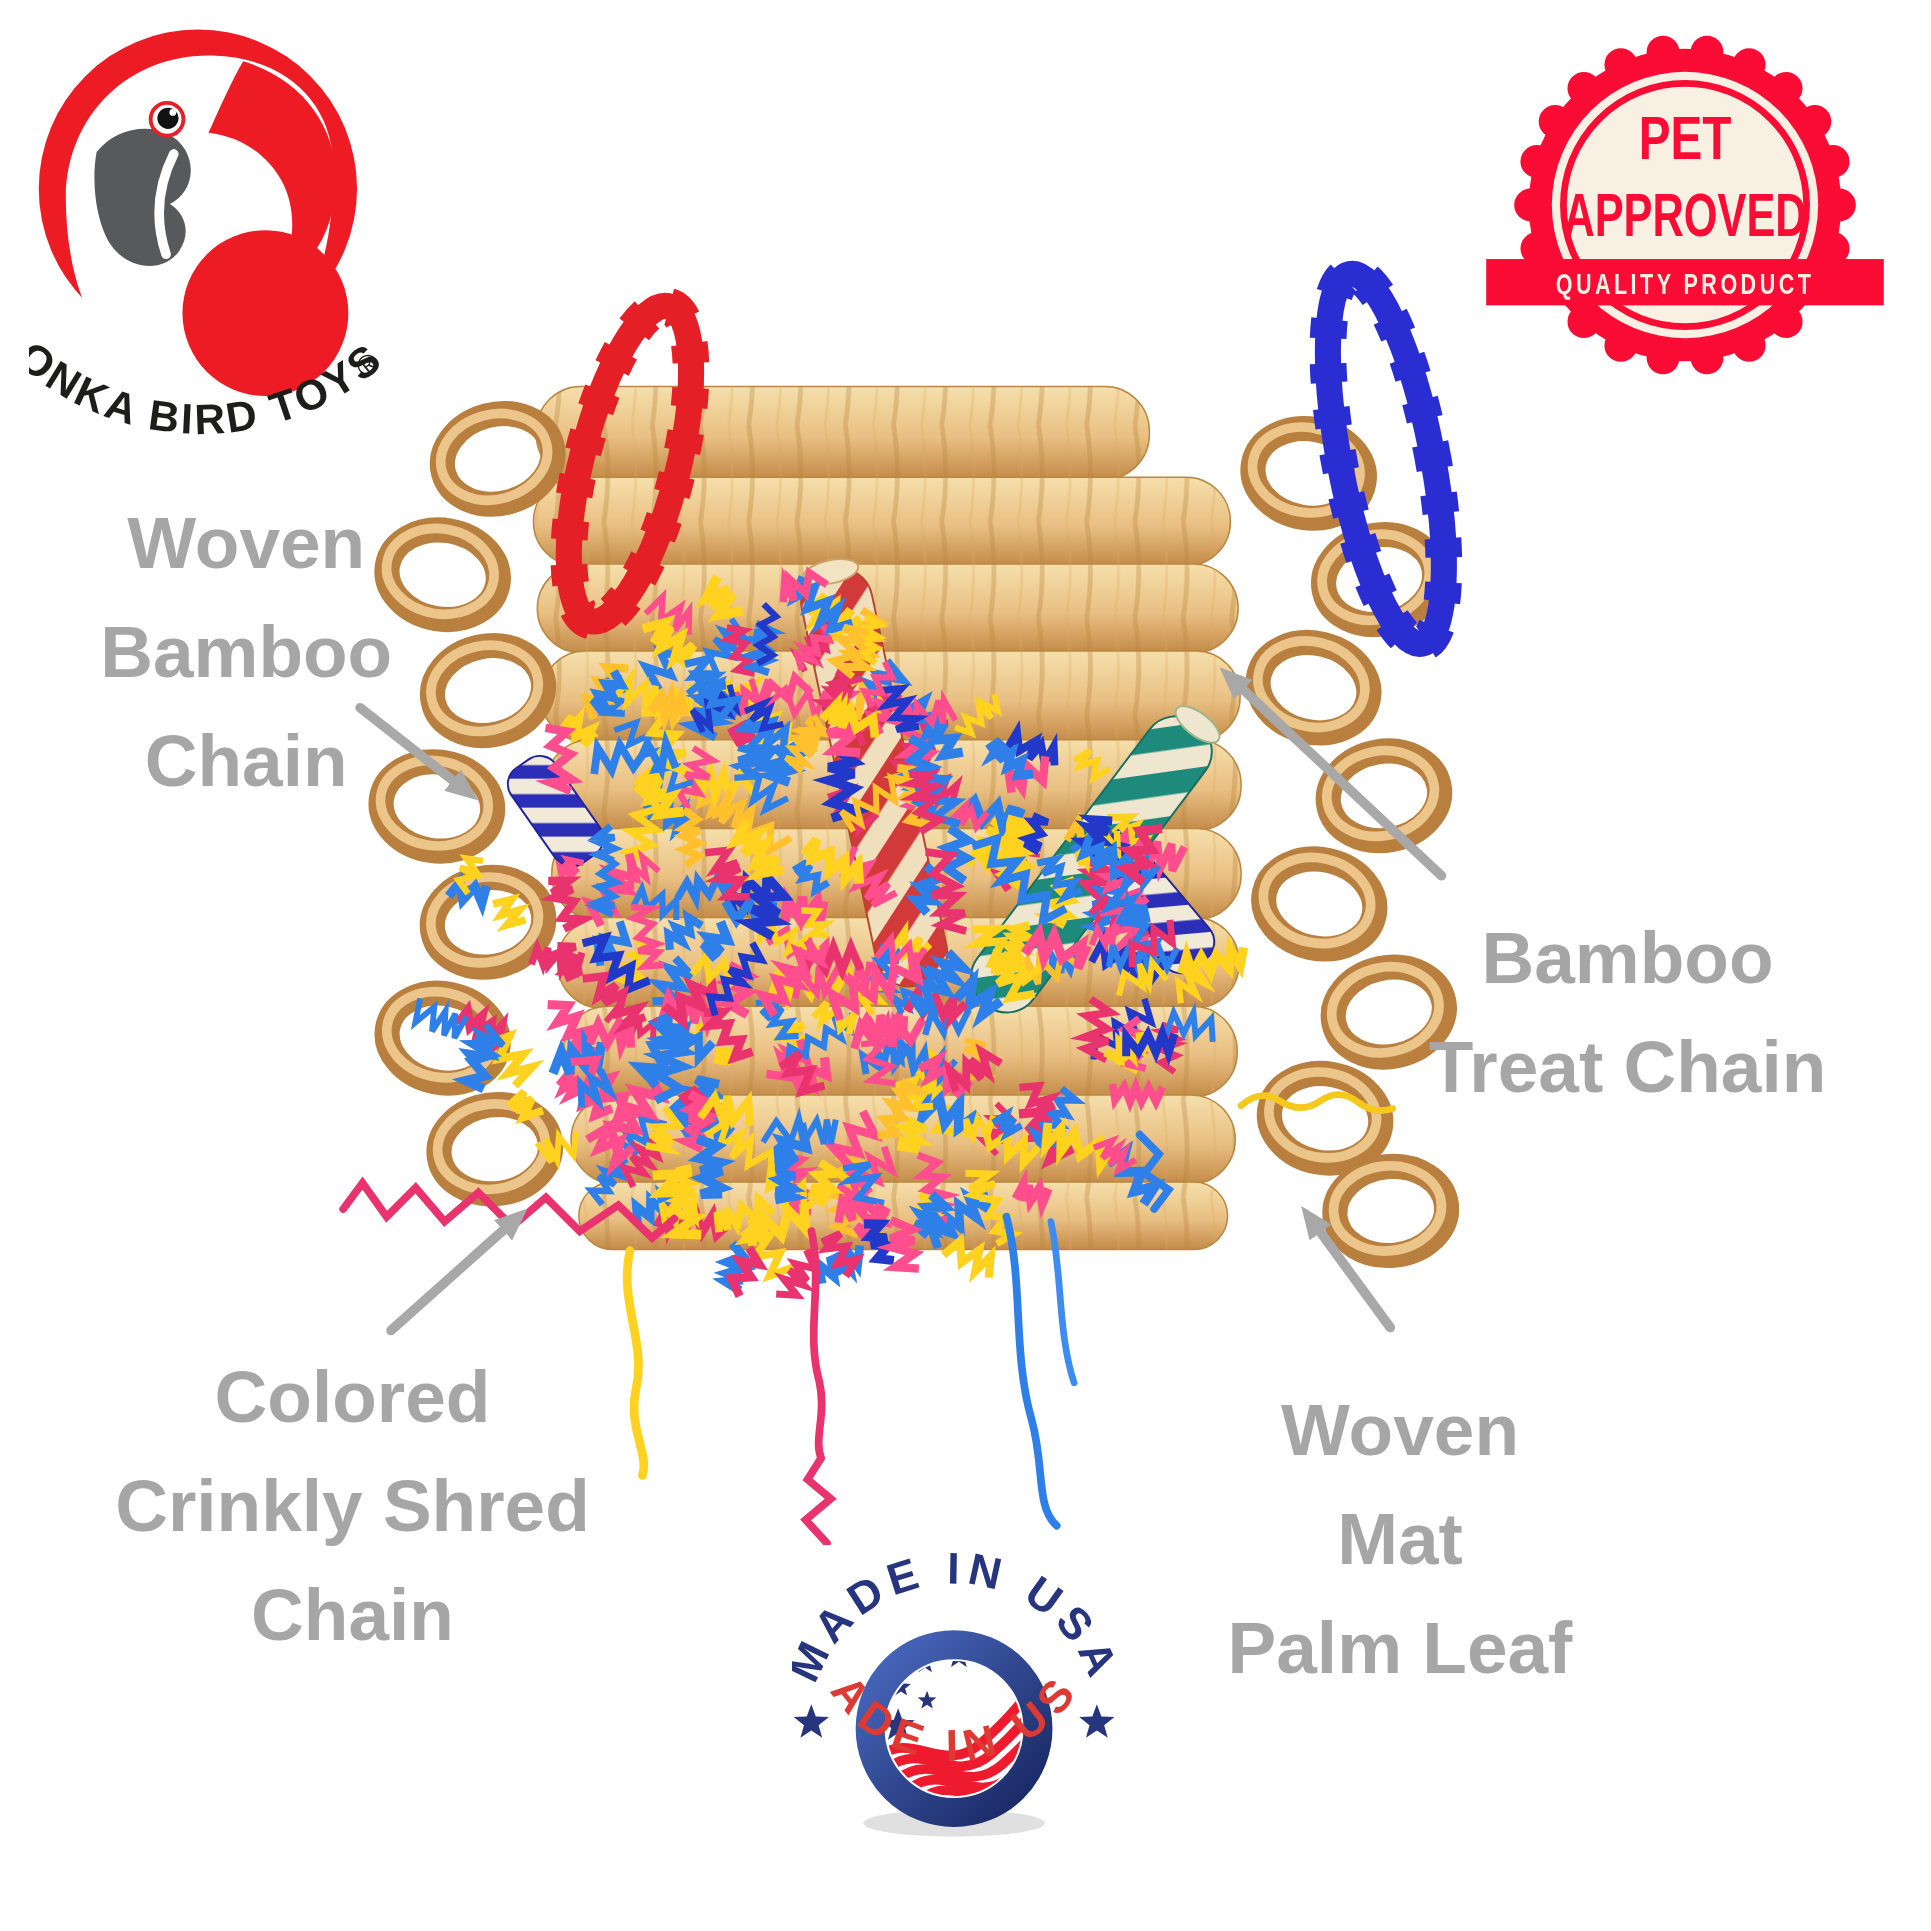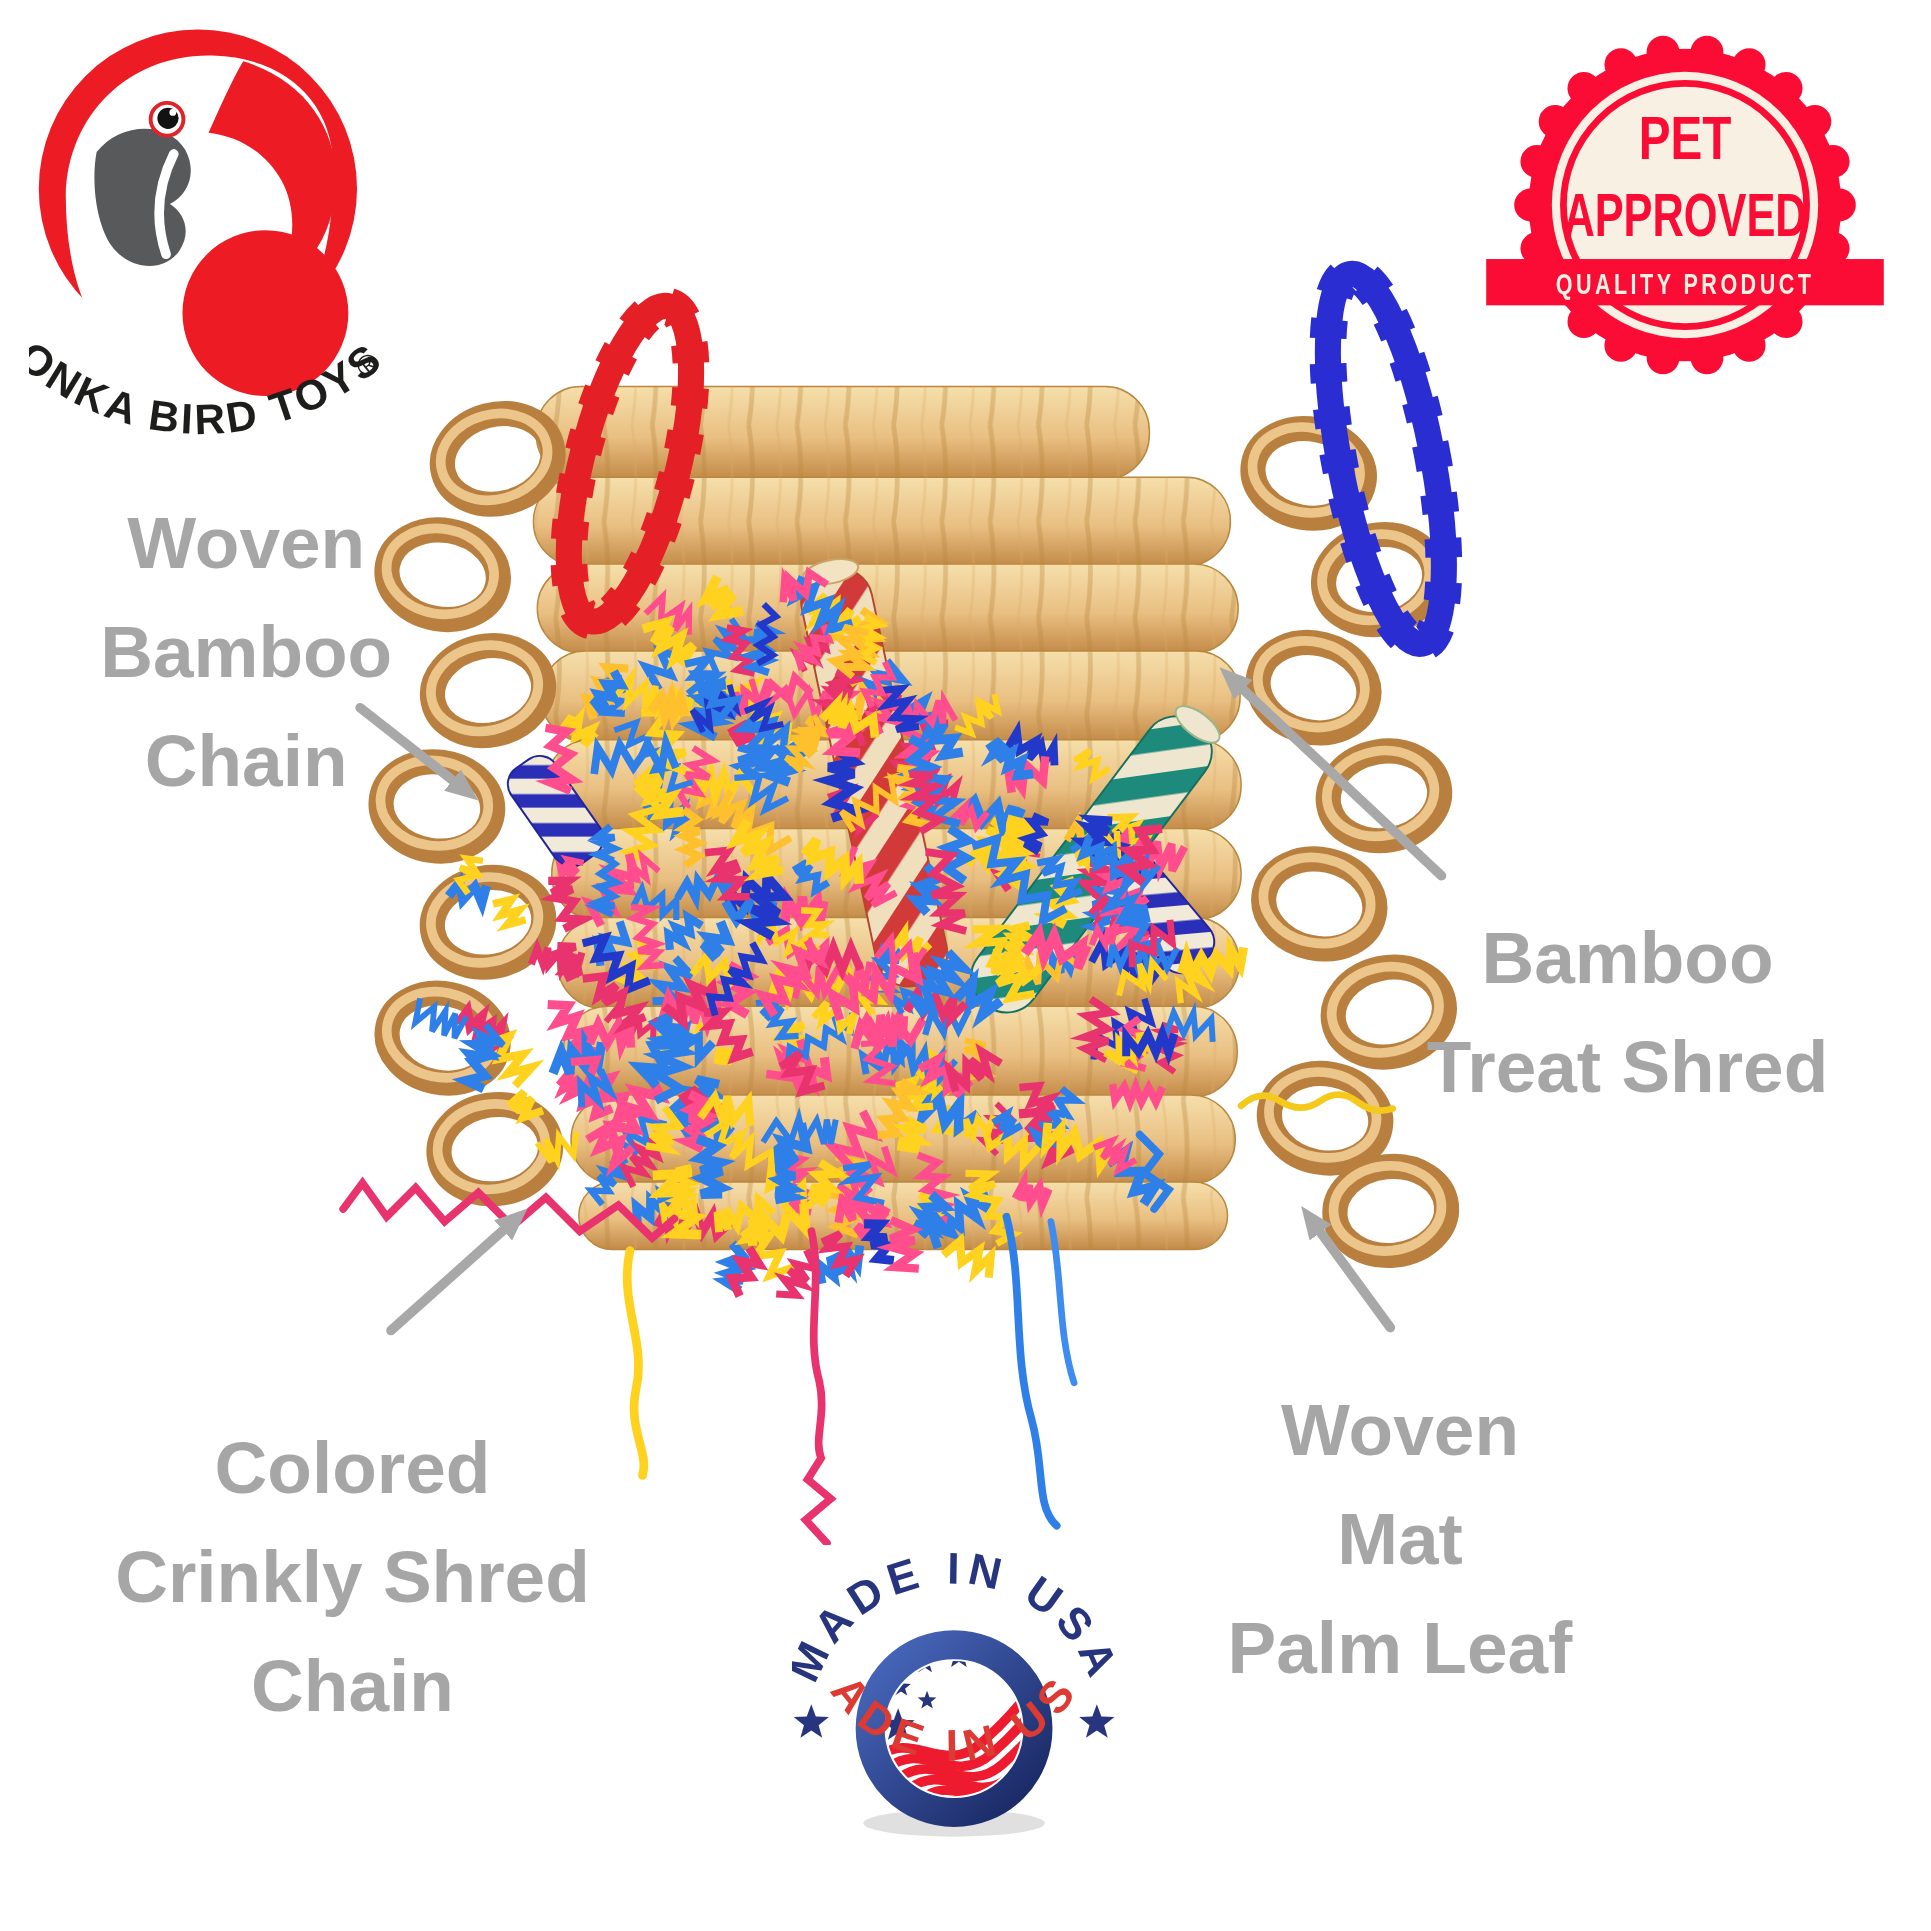--- a/index.html
+++ b/index.html
@@ -514,24 +514,24 @@
   </svg>
 
   <div class="callout" style="left:-4.8px;top:488px;width:502px">
     <div>Woven</div>
     <div>Bamboo</div>
     <div>Chain</div>
   </div>
 
   <div class="callout" style="left:1357px;top:903px;width:541px">
     <div>Bamboo</div>
-    <div>Treat Shred</div>
+    <div>Treat Chain</div>
   </div>
 
-  <div class="callout" style="left:82px;top:1413px;width:541px">
+  <div class="callout" style="left:82px;top:1342px;width:541px">
     <div>Colored</div>
     <div>Crinkly Shred</div>
     <div>Chain</div>
   </div>
 
   <div class="callout" style="left:1149px;top:1375px;width:502px">
     <div>Woven</div>
     <div>Mat</div>
     <div>Palm Leaf</div>
   </div>

